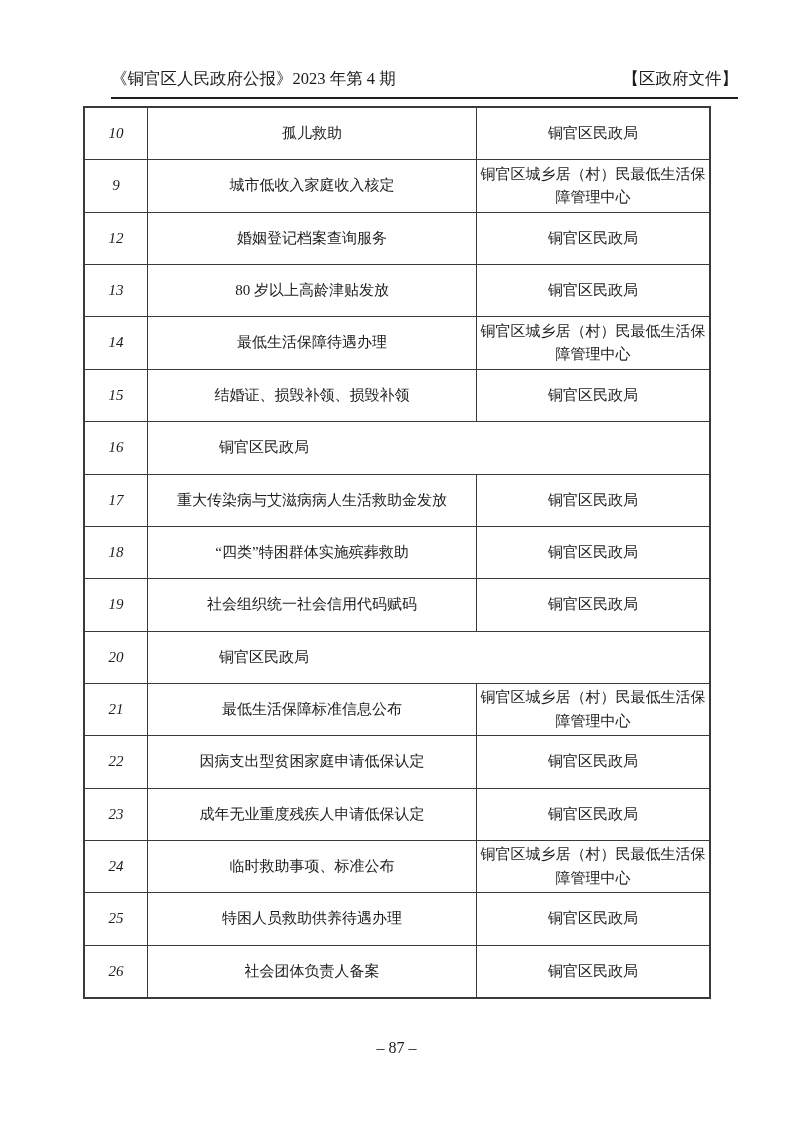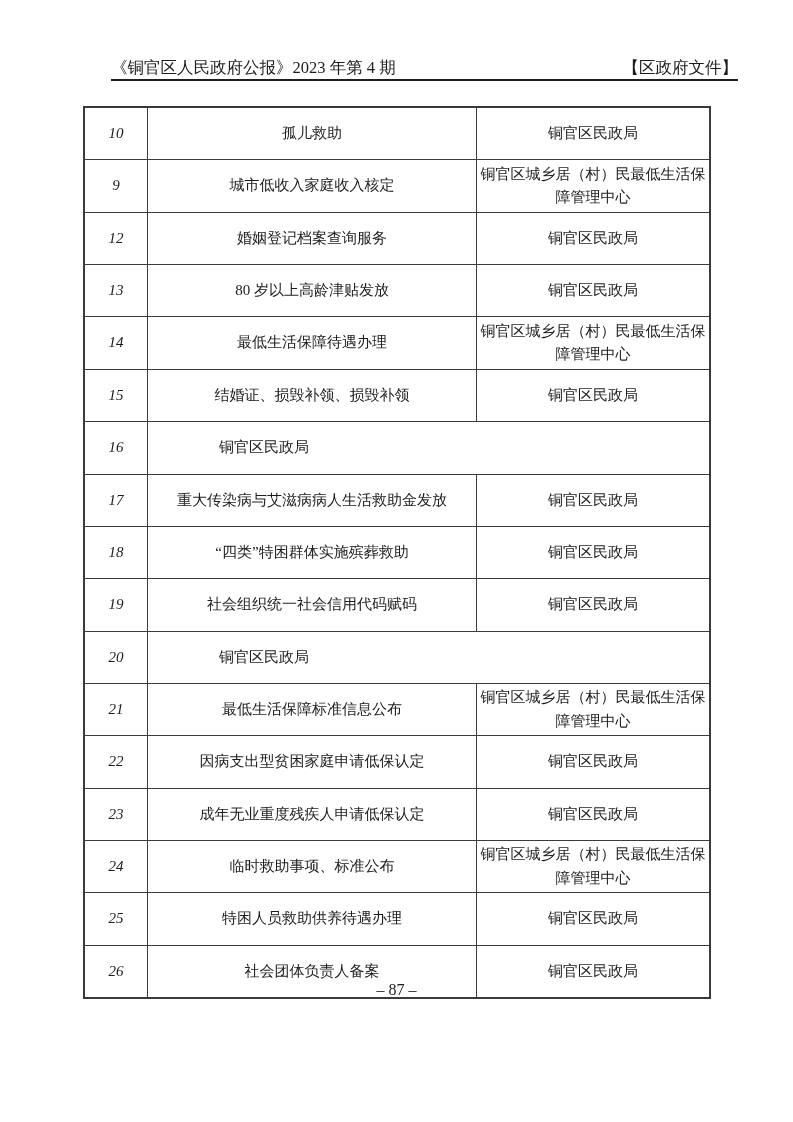--- a/index.html
+++ b/index.html
@@ -9,24 +9,24 @@
     font-family: "Liberation Serif", "DejaVu Serif", serif;
     color: #1c1c1c;
     position: relative;
     overflow: hidden;
   }
   .page { position: absolute; inset: 0; background: #ffffff; }
 
   
   .header {
     position: absolute;
-    left: 111px; top: 57px; width: 627px;
+    left: 111px; top: 68px; width: 627px;
     display: flex; justify-content: space-between; align-items: baseline;
     font-size: 16.5px;
-    padding-bottom: 0;
+    padding-bottom: 7px;
     border-bottom: 2px solid #1e1e1e;
     white-space: nowrap;
   }
 
   
   .svc-table {
     position: absolute;
     left: 83px; top: 106px;
     width: 628px; height: 893px;
     border: 2px solid #3a3a3a;
@@ -43,21 +43,21 @@
     box-sizing: border-box;
     overflow: hidden;
   }
   .c-no   { width: 63px; border-right: 1px solid #3a3a3a; font-style: italic; }
   .c-item { flex: 1 1 auto; border-right: 1px solid #3a3a3a; padding: 0 6px; }
   .c-dept { width: 232px; }
 
   
   .footer {
     position: absolute;
-    left: 0; top: 981px; width: 793px;
+    left: 0; top: 1039px; width: 793px;
     text-align: center;
     font-size: 16px;
   }
 </style>
 </head>
 <body>
 
 <div class="page">
 
   <div class="header">

